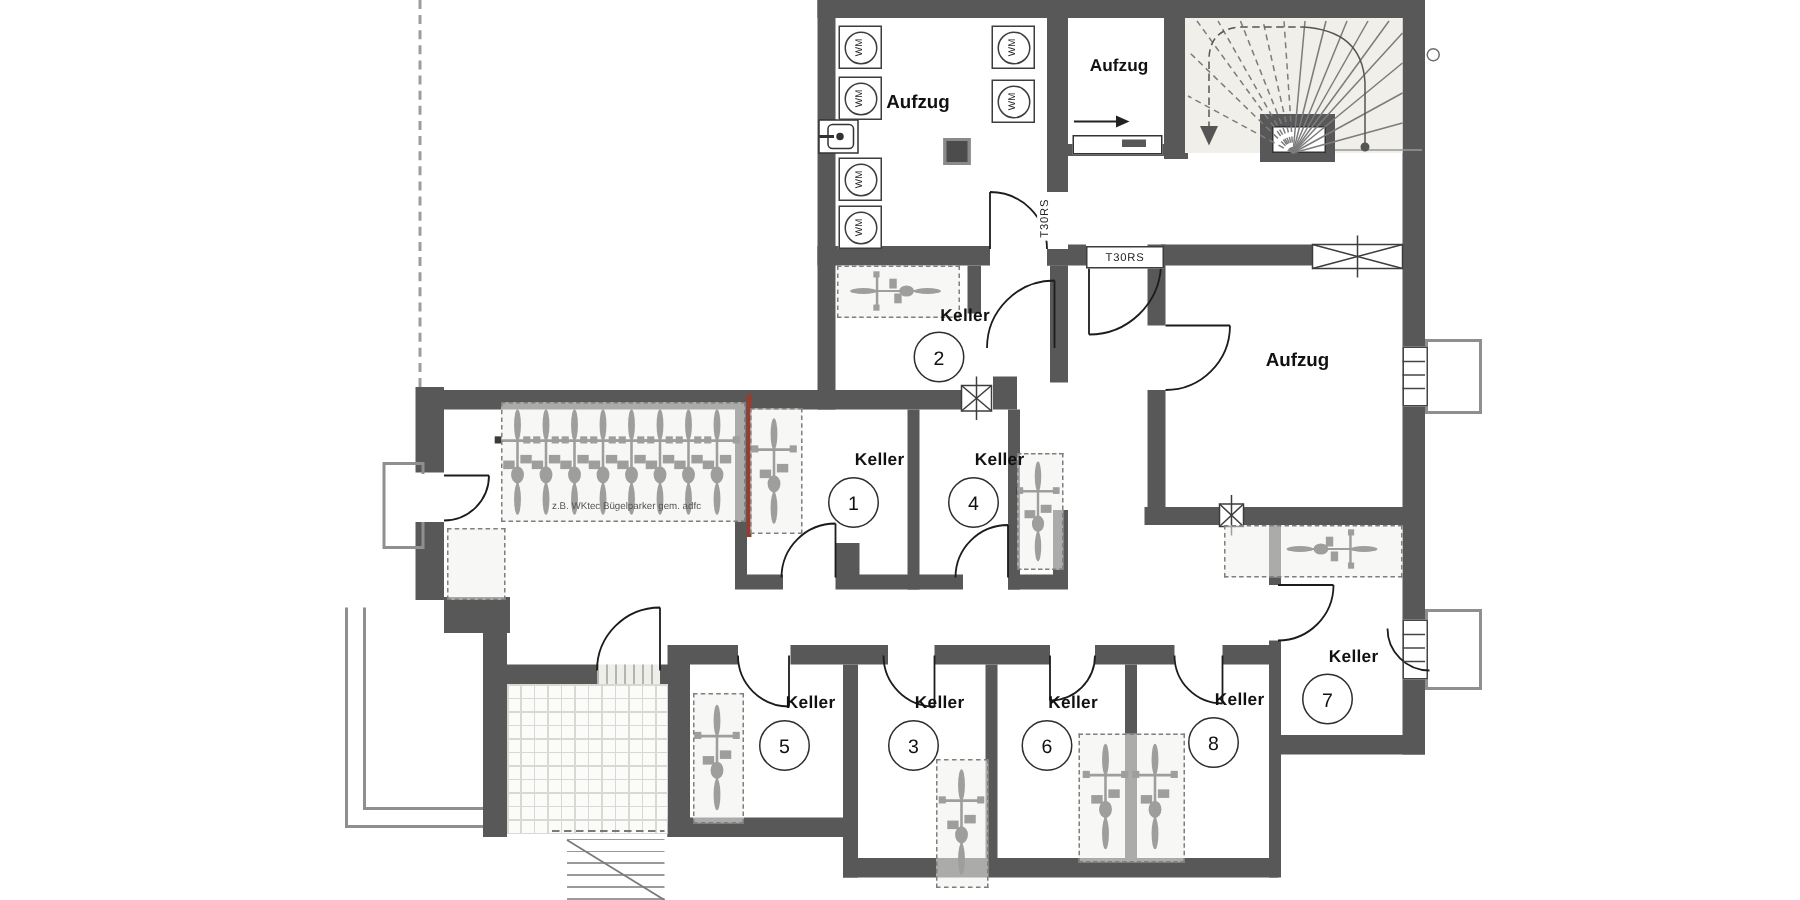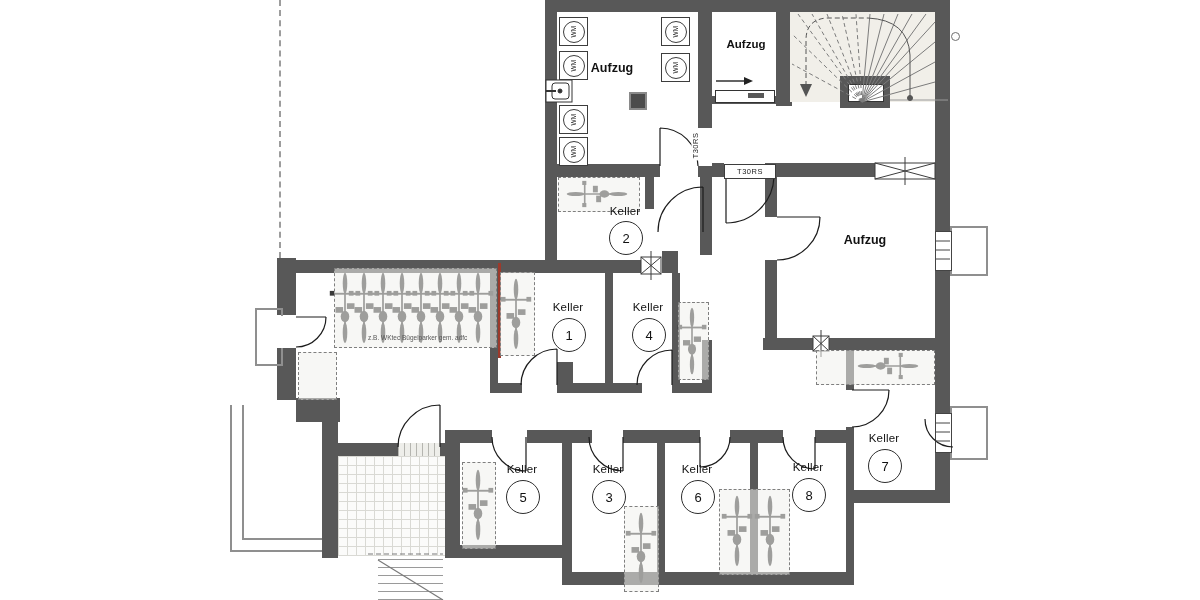--- a/index.html
+++ b/index.html
@@ -1,21 +1,21 @@
 <!DOCTYPE html>
 <html style="--wall: #585858; --stair-fill: #f1efe9; --fire-line: #9c3a2c; --dash: #7f7f7f;"><head>
 <meta charset="utf-8">
 <style>
   html,body{margin:0;padding:0;background:#fff;}
   #plan{position:relative;width:1200px;height:600px;background:#ffffff;overflow:hidden;
         font-family:"Liberation Sans",sans-serif;}
   .wall{position:absolute;background:var(--wall,#585858);}
   .white{position:absolute;background:#fff;}
   .dz{position:absolute;border:1px dashed var(--dash,#7f7f7f);background:rgba(240,240,236,0.55);}
-  .room-lbl{position:absolute;width:70px;text-align:center;font-weight:normal;
+  .room-lbl{position:absolute;width:70px;text-align:right;font-weight:bold;
             font-size:11.5px;color:#111;letter-spacing:0.2px;}
   .big-lbl{position:absolute;text-align:center;font-weight:bold;font-size:12.5px;color:#111;}
   .num-circle{position:absolute;width:32px;height:32px;border:1.5px solid #2e2e2e;border-radius:50%;
               background:#fff;display:flex;align-items:center;justify-content:center;
               font-size:13px;color:#111;}
   .wm-box{position:absolute;width:27px;height:27px;border:1.5px solid #3d3d3d;background:#fff;
           display:flex;align-items:center;justify-content:center;}
   .wm-circle{width:20px;height:20px;border:1.2px solid #3d3d3d;border-radius:50%;
              display:flex;align-items:center;justify-content:center;}
   .wm-circle span{font-size:6.5px;color:#222;transform:rotate(-90deg);letter-spacing:0.3px;}

